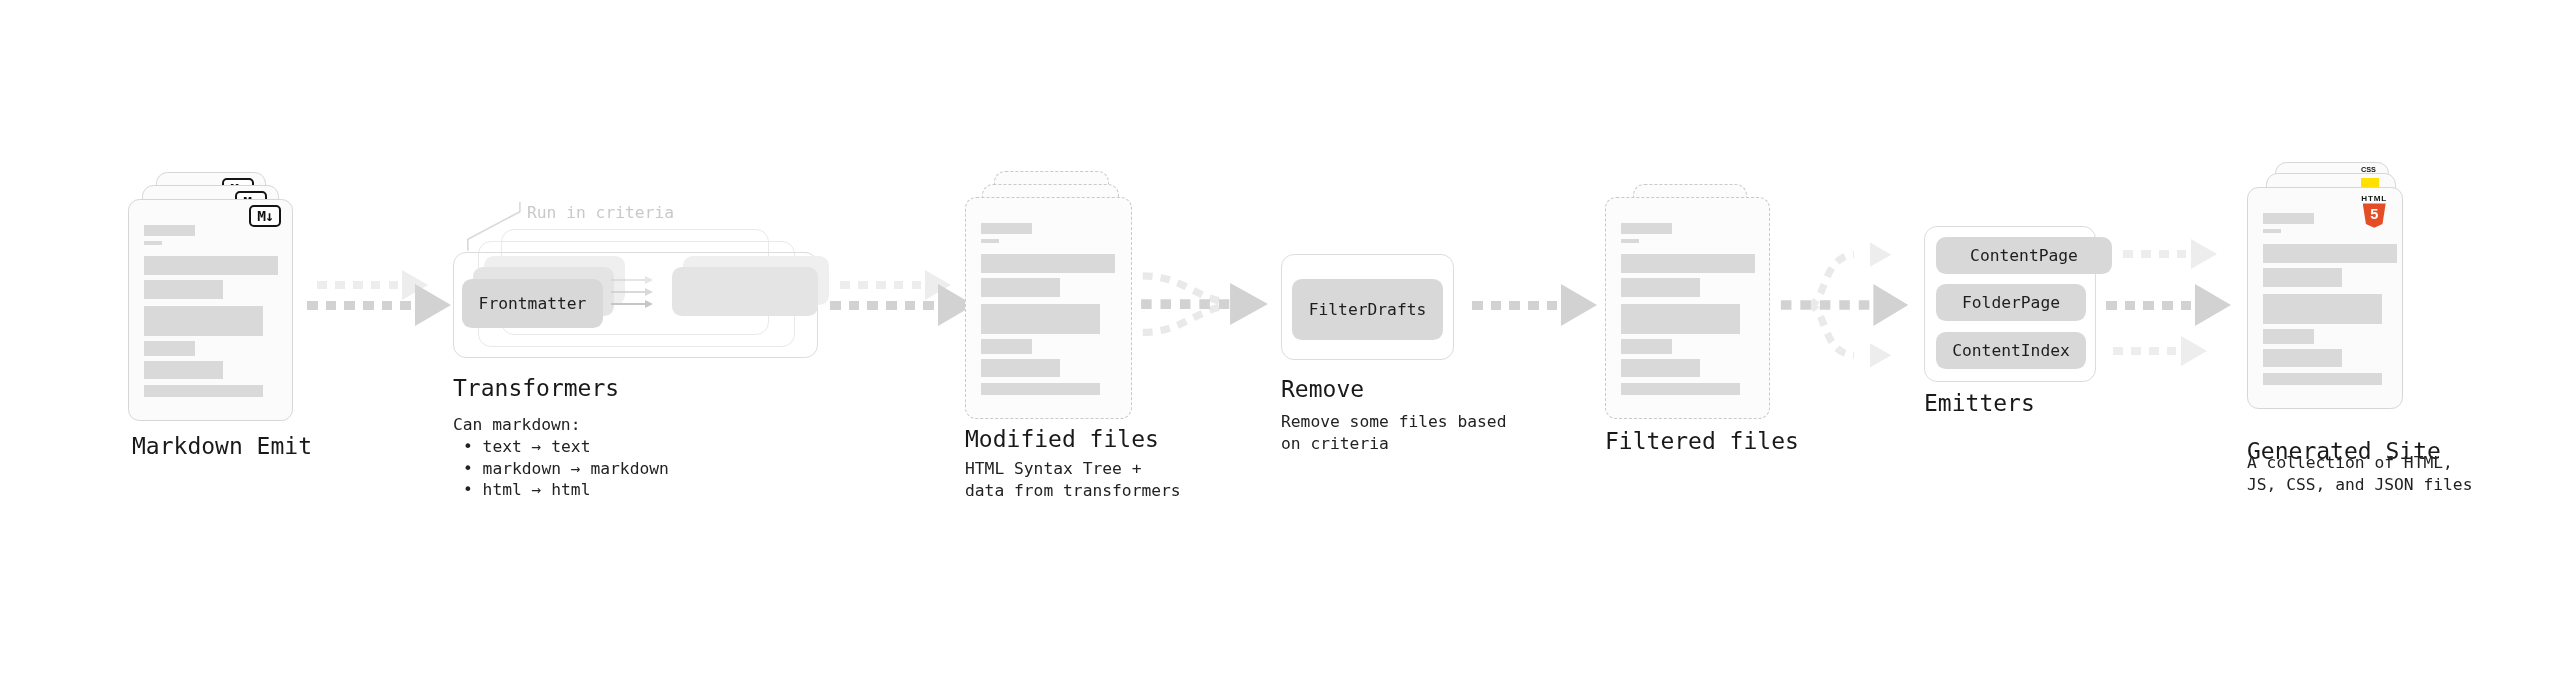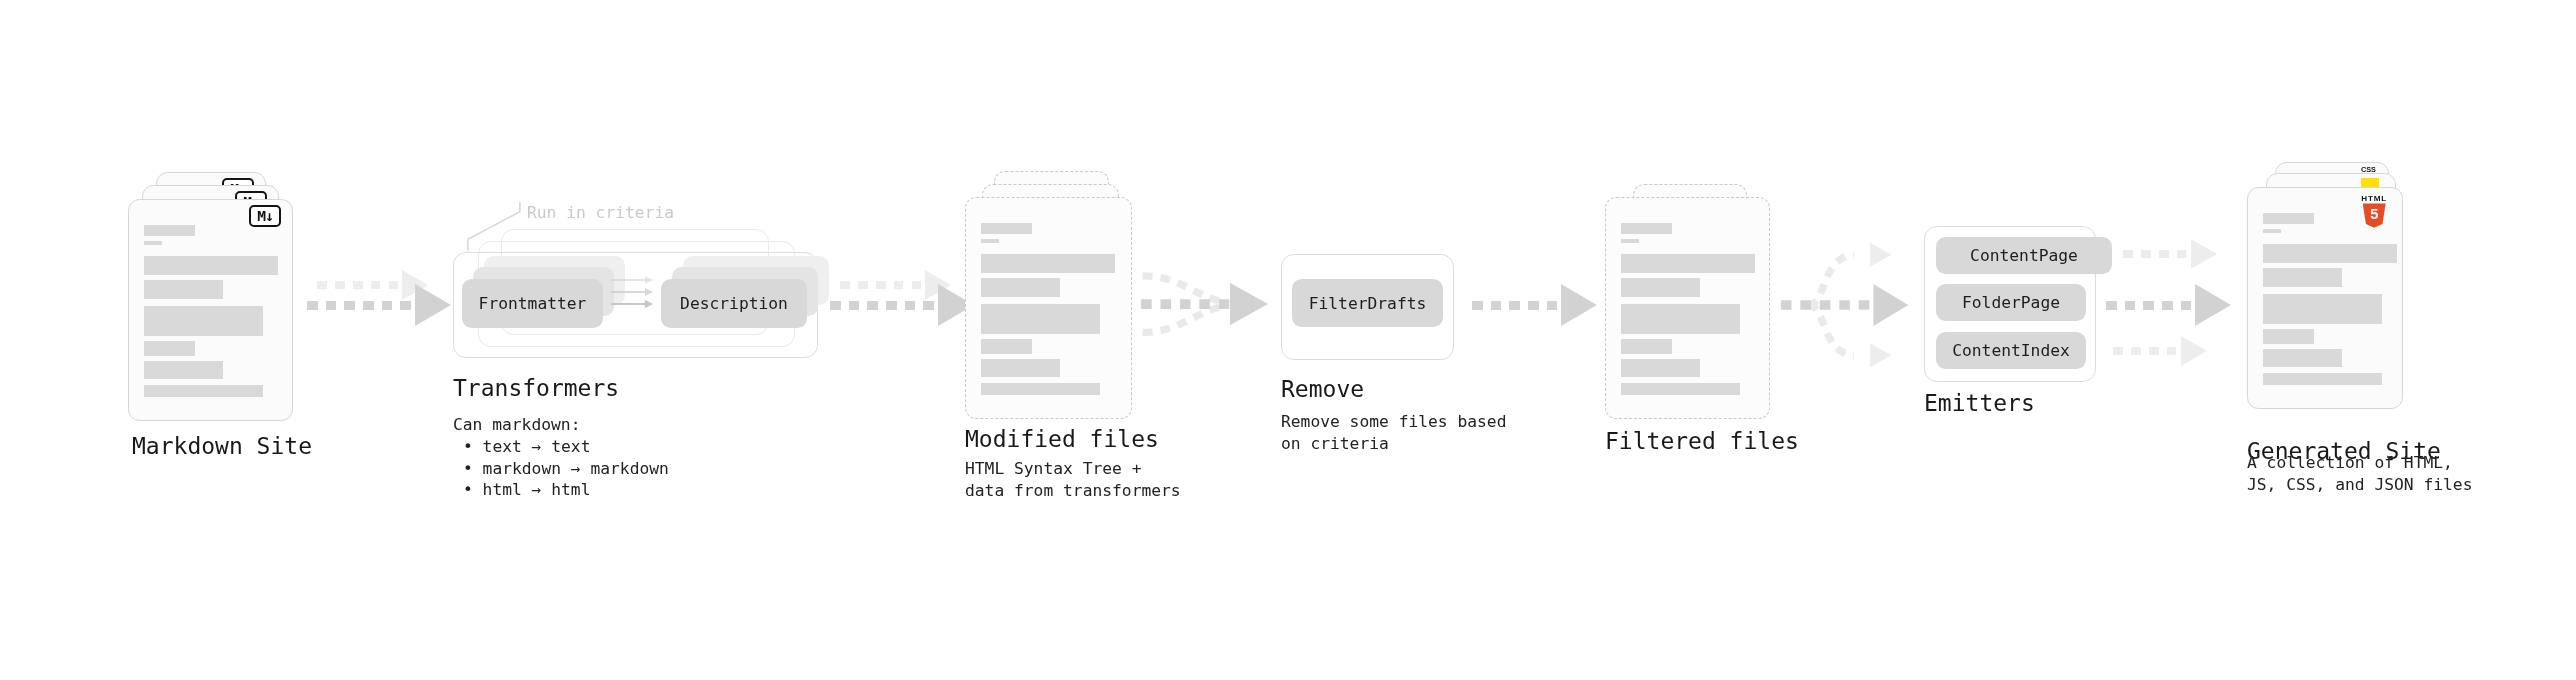--- a/index.html
+++ b/index.html
@@ -82,21 +82,21 @@
         <div class="bar b1"></div>
         <div class="bar b2"></div>
         <div class="bar b3"></div>
         <div class="bar b4"></div>
         <div class="bar b5"></div>
         <div class="bar b6"></div>
         <div class="bar b7"></div>
         <div class="bar b8"></div>
       </div>
   </div>
-  <div class="h" style="left:132px;top:433px;">Markdown Site</div>
+  <div class="h" style="left:132px;top:433px;">Markdown Emit</div>
 
   <div class="dashed-arrow light sm" style="left:317px;top:270px;">
     <div class="dashes">
         <div class="dash"></div>
         <div class="dash"></div>
         <div class="dash"></div>
         <div class="dash"></div>
         <div class="dash"></div>
       </div>
       <div class="head"></div>
@@ -121,21 +121,20 @@
     <path d="M 70 6 L 70 18 L 6 52 L 6 66" stroke="#d9d9d9" stroke-width="2" fill="none"></path>
   </svg>
   <div class="annotation" style="left:527px;top:203px;">Run in criteria</div>
 
   <div class="pill e2" style="left:484px;top:256px;width:141px;height:49px;"></div>
   <div class="pill e1" style="left:473px;top:267px;width:141px;height:49px;"></div>
   <div class="pill" style="left:462px;top:279px;width:141px;height:49px;">Frontmatter</div>
 
   <div class="pill e2" style="left:683px;top:256px;width:146px;height:49px;"></div>
   <div class="pill e1" style="left:672px;top:267px;width:146px;height:49px;"></div>
-  <div class="pill" style="left:661px;top:279px;width:146px;height:49px;">Description</div>
 
   <div class="mini" style="left:611px;top:275px;opacity:.45;">
       <div class="line"></div>
       <div class="tri"></div>
     </div>
   <div class="mini" style="left:611px;top:287px;opacity:.65;">
       <div class="line"></div>
       <div class="tri"></div>
     </div>
   <div class="mini" style="left:611px;top:299px;">
@@ -190,21 +189,21 @@
 data from transformers</div>
 
   <svg class="abs" style="left:1136px;top:258px;" width="138" height="93" viewBox="0 0 170 115">
     <path d="M 8 22 C 55 22 75 50 112 55" stroke="#e9e9e9" stroke-width="9" fill="none" stroke-dasharray="12 10"></path>
     <path d="M 8 92 C 55 92 75 64 112 59" stroke="#e9e9e9" stroke-width="9" fill="none" stroke-dasharray="12 10"></path>
     <line x1="6" y1="57" x2="116" y2="57" stroke="#d2d2d2" stroke-width="12" stroke-dasharray="13 11"></line>
     <polygon points="116,31 116,83 163,57" fill="#d2d2d2"></polygon>
   </svg>
 
   <div class="gbox" style="left:1281px;top:254px;width:173px;height:106px;"></div>
-  <div class="pill" style="left:1292px;top:279px;width:151px;height:48px;">FilterDrafts</div>
+  <div class="pill" style="left:1292px;top:279px;width:151px;height:61px;">FilterDrafts</div>
   <div class="h" style="left:1281px;top:376px;">Remove</div>
   <div class="p" style="left:1281px;top:411px;">Remove some files based
 on criteria</div>
 
   <div class="dashed-arrow" style="left:1472px;top:284px;">
     <div class="dashes">
         <div class="dash"></div>
         <div class="dash"></div>
         <div class="dash"></div>
         <div class="dash"></div>

